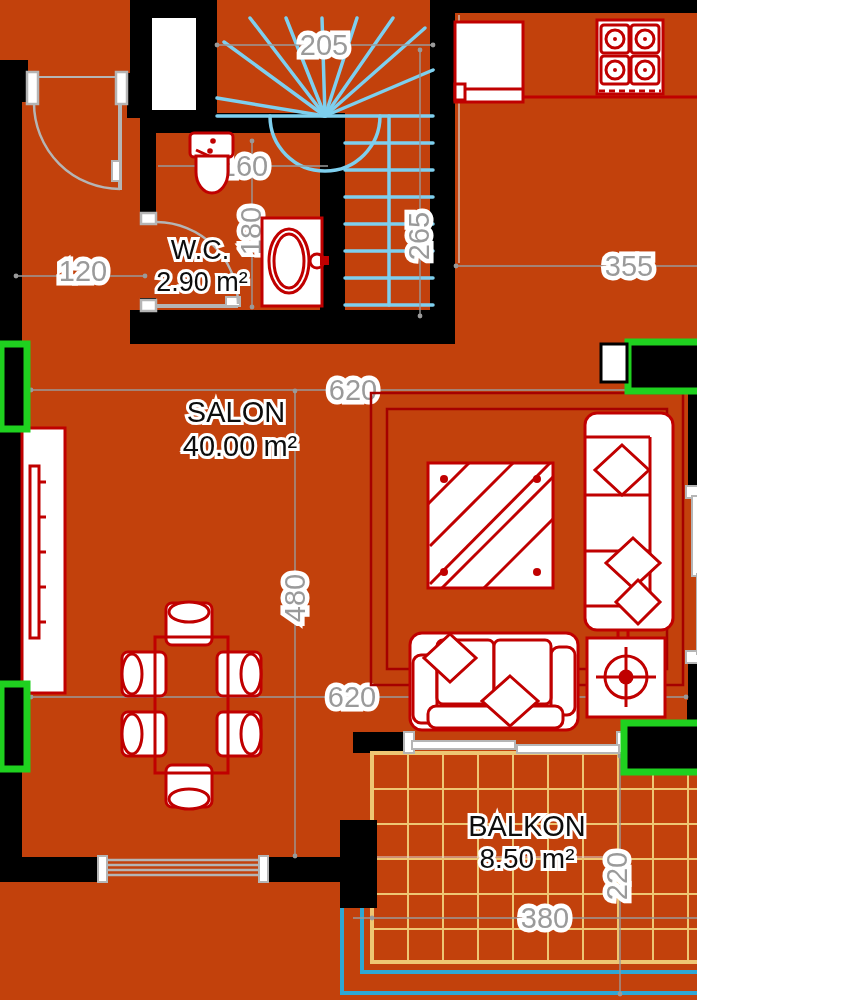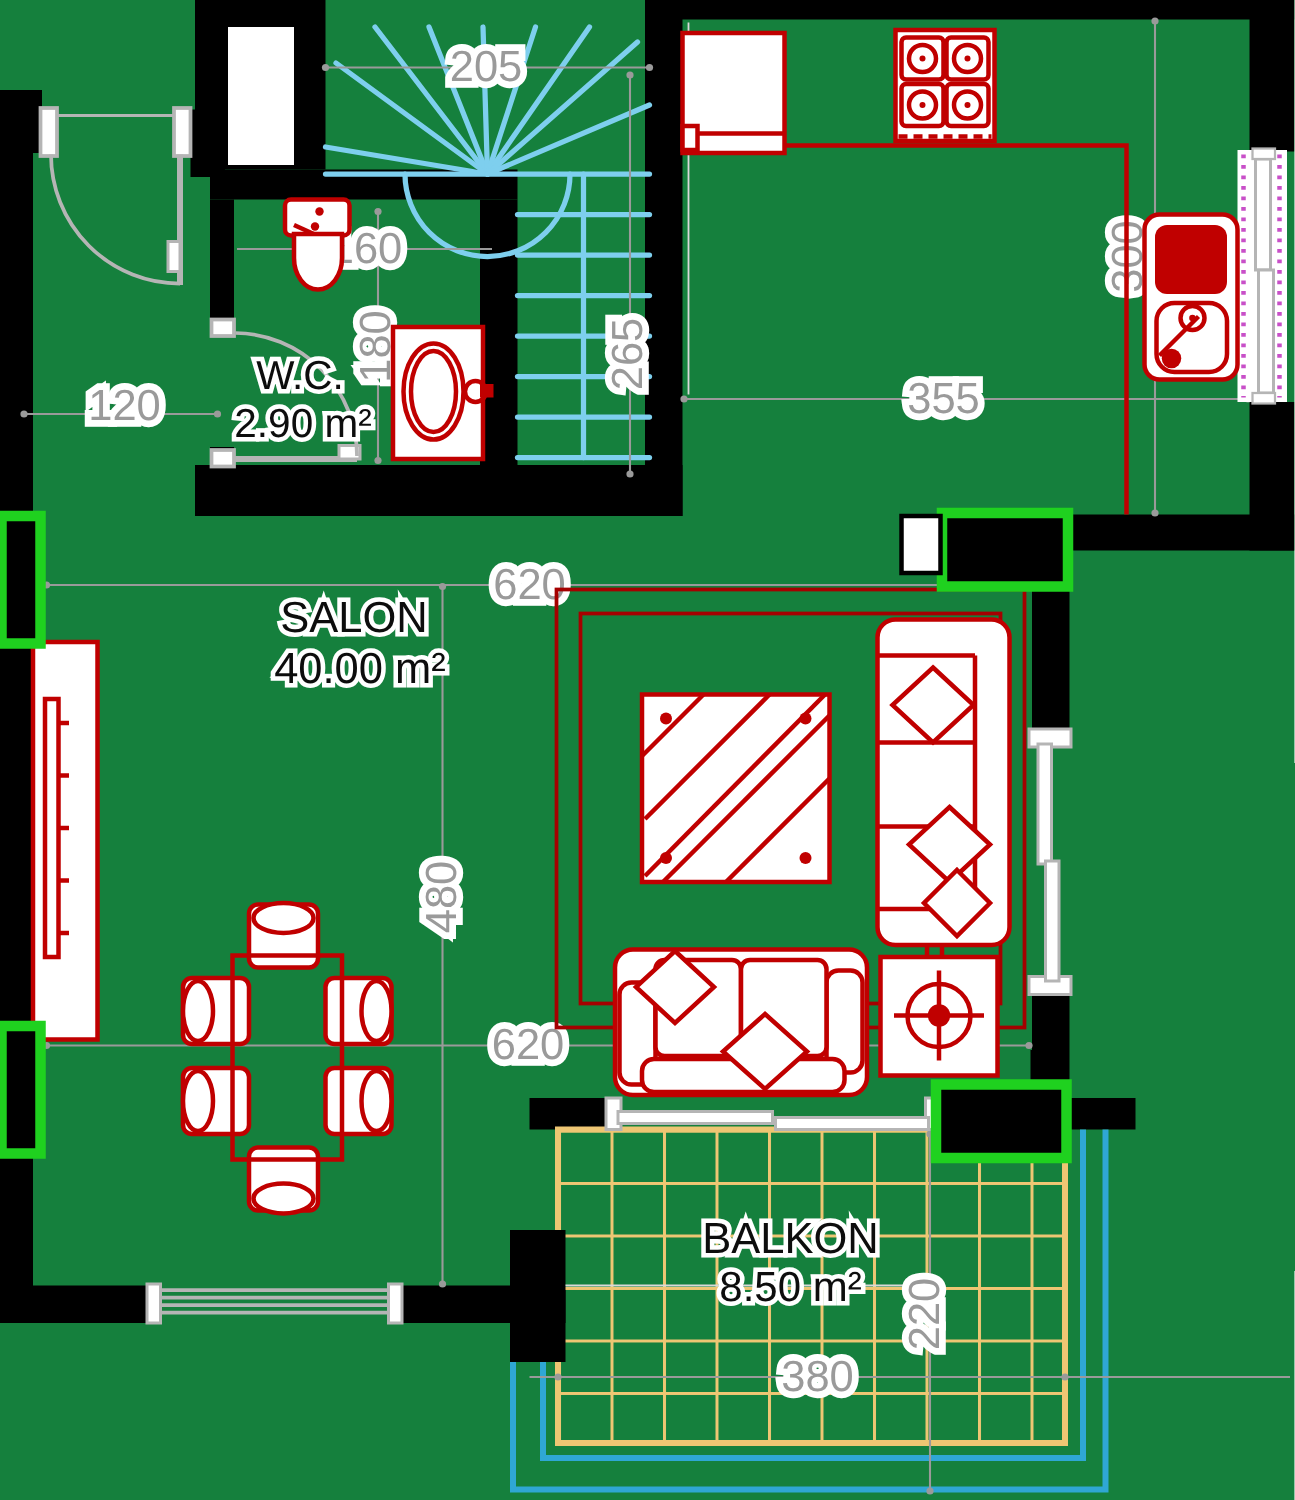--- a/index.html
+++ b/index.html
@@ -1,16 +1,16 @@
 <!DOCTYPE html>
 <html style="--wall: #000000; --furniture_red: #c00000; --rug_red: #a50000; --stair_cyan: #7ecfee; --grid_sand: #eec673; --railing_blue: #2fa7d4; --column_green: #1fd11f; --window_purple: #c84fc8; --door_gray: #b5b5b5; --dim_gray: #9a9a9a;"><head>
 <meta charset="utf-8">
 <style>
   html,body{margin:0;padding:0;background:#fff;}
-  #stage{position:relative;width:863px;height:1000px;background:#15803d;overflow:hidden;
+  #stage{position:relative;width:697px;height:1000px;background:#c2410c;overflow:hidden;
          font-family:"Liberation Sans",sans-serif;}
   svg{display:block}
   .w      {fill:var(--wall);}
   .white  {fill:#ffffff;}
   .red    {stroke:var(--furniture_red);fill:none;stroke-width:3;}
   .redw   {stroke:var(--furniture_red);fill:#ffffff;stroke-width:3;}
   .redfill{fill:var(--furniture_red);stroke:none;}
   .rug    {stroke:var(--rug_red);fill:none;stroke-width:2.5;}
   .cy     {stroke:var(--stair_cyan);fill:none;stroke-width:3.5;stroke-linecap:round;}
   .dim    {stroke:var(--dim_gray);stroke-width:1.4;fill:none;}

